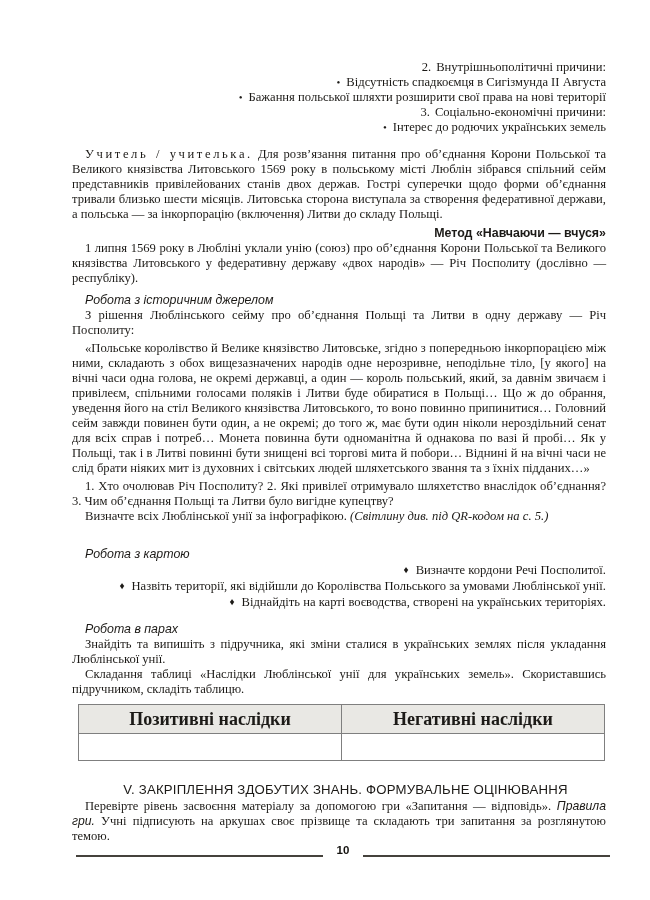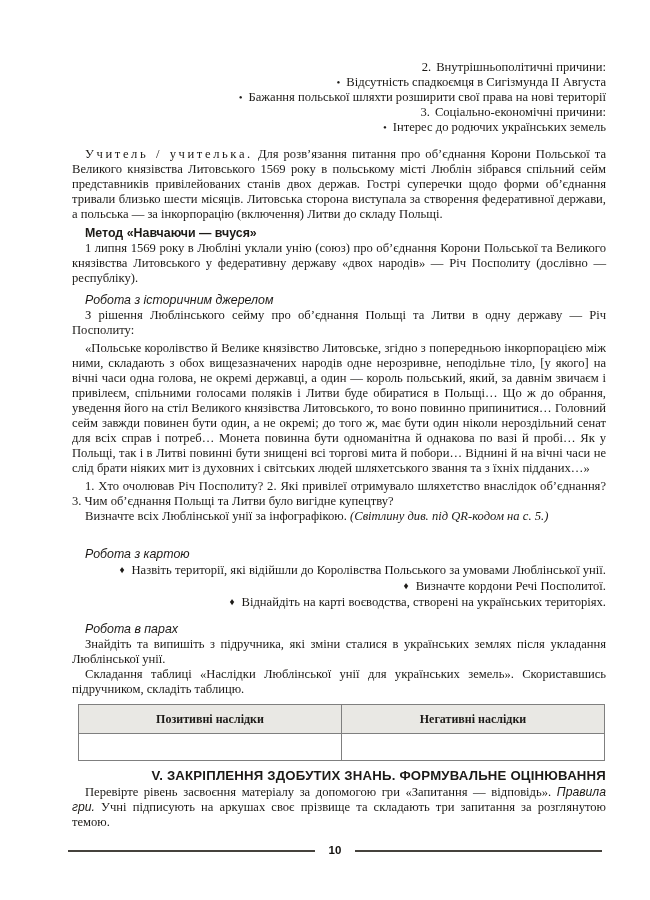--- a/index.html
+++ b/index.html
@@ -14,47 +14,47 @@
   }
   p{margin:0;}
   .para{text-indent:13px;}
   .li-row{padding-left:13px;text-align:right;}
   .li-mk{margin-right:5px;}
   .bul{font-size:11px;margin-right:6px;}
   .diamond{font-size:10px;margin-right:7px;vertical-align:1px;}
   .teacher-lead{letter-spacing:2.6px;}
   .h-method{
     font-family:"Liberation Sans", sans-serif;font-weight:bold;
-    font-size:12.4px;padding-left:13px;margin-top:4px;text-align:left;
+    font-size:12.4px;padding-left:13px;margin-top:4px;text-align:right;
   }
   .h-work{
     font-family:Liberation Sans, sans-serif;font-style:italic;
     font-size:12.4px;padding-left:13px;text-align:left;
   }
   .h-section{
-    font-family:"Liberation Sans", sans-serif;font-weight:bold;
+    font-family:"Liberation Sans", sans-serif;font-weight:normal;
     font-size:13.2px;letter-spacing:0.2px;padding-left:13px;
-    margin-top:7px;text-align:right;
+    margin-top:21px;text-align:center;
   }
   .italic{font-style:italic;}
   .italic-sans{font-style:italic;font-family:"Liberation Sans", sans-serif;font-size:12.2px;}
   .mt2{margin-top:2px;} .mt3{margin-top:3px;} .mt4{margin-top:12px;}
   .mt5{margin-top:23px;} .mt7{margin-top:7px;}
   .results-table{
     border-collapse:collapse;width:527px;margin:7px 0 0 6px;
-    font-size:12px;table-layout:fixed;
+    font-size:18px;table-layout:fixed;
   }
   .results-table th{
     border:1px solid #7f7f7f;background:#e9e8e4;font-weight:bold;
     height:26px;text-align:center;vertical-align:middle;width:50%;
   }
   .results-table td{border:1px solid #7f7f7f;height:24px;}
   .footer{
-    position:absolute;top:845px;left:68px;width:534px;
-    display:flex;align-items:center;
+    position:absolute;top:845px;left:76px;width:534px;
+    display:flex;align-items:flex-end;
   }
   .footer-line{flex:1;height:2px;background:#45423c;}
   .footer-num{
     padding:0 14px;font-family:"Liberation Sans", sans-serif;
     font-weight:bold;font-size:11.5px;color:#14120f;transform:translateY(-1px);
   }
 </style>
 </head>
 <body>
 
@@ -80,22 +80,22 @@
 
   <p class="para mt3">«Польське королівство й Велике князівство Литовське, згідно з попередньою інкорпорацією між ними, складають з обох вищезазначених народів одне нерозривне, неподільне тіло, [у якого] на вічні часи одна голова, не окремі державці, а один — король польський, який, за давнім звичаєм і привілеєм, спільними голосами поляків і Литви буде обиратися в Польщі… Що ж до обрання, уведення його на стіл Великого князівства Литовського, то воно повинно припинитися… Головний сейм завжди повинен бути один, а не окремі; до того ж, має бути один ніколи нероздільний сенат для всіх справ і потреб… Монета повинна бути одноманітна й однакова по вазі й пробі… Як у Польщі, так і в Литві повинні бути знищені всі торгові мита й побори… Віднині й на вічні часи не слід брати ніяких мит із духовних і світських людей шляхетського звання та з їхніх підданих…»</p>
 
   <p class="para mt3">1. Хто очолював Річ Посполиту? 2. Які привілеї отримувало шляхетство внаслідок об’єднання? 3. Чим об’єднання Польщі та Литви було вигідне купецтву?</p>
 
   <p class="para"><span>Визначте всіх Люблінської унії за інфографікою. </span><span class="italic">(Світлину див. під QR-кодом на с. 5.)</span></p>
 
   <div class="h-work mt5">Робота з картою</div>
 
   <div>
+    <div class="li-row"><span class="diamond">♦</span><span>Визначте кордони Речі Посполитої.</span></div>
     <div class="li-row"><span class="diamond">♦</span><span>Назвіть території, які відійшли до Королівства Польського за умовами Люблінської унії.</span></div>
-    <div class="li-row"><span class="diamond">♦</span><span>Визначте кордони Речі Посполитої.</span></div>
     <div class="li-row"><span class="diamond">♦</span><span>Віднайдіть на карті воєводства, створені на українських територіях.</span></div>
   </div>
 
   <div class="h-work mt4">Робота в парах</div>
 
   <p class="para">Знайдіть та випишіть з підручника, які зміни сталися в українських землях після укладання Люблінської унії.</p>
 
   <p class="para">Складання таблиці «Наслідки Люблінської унії для українських земель». Скориставшись підручником, складіть таблицю.</p>
 
   <table class="results-table">

